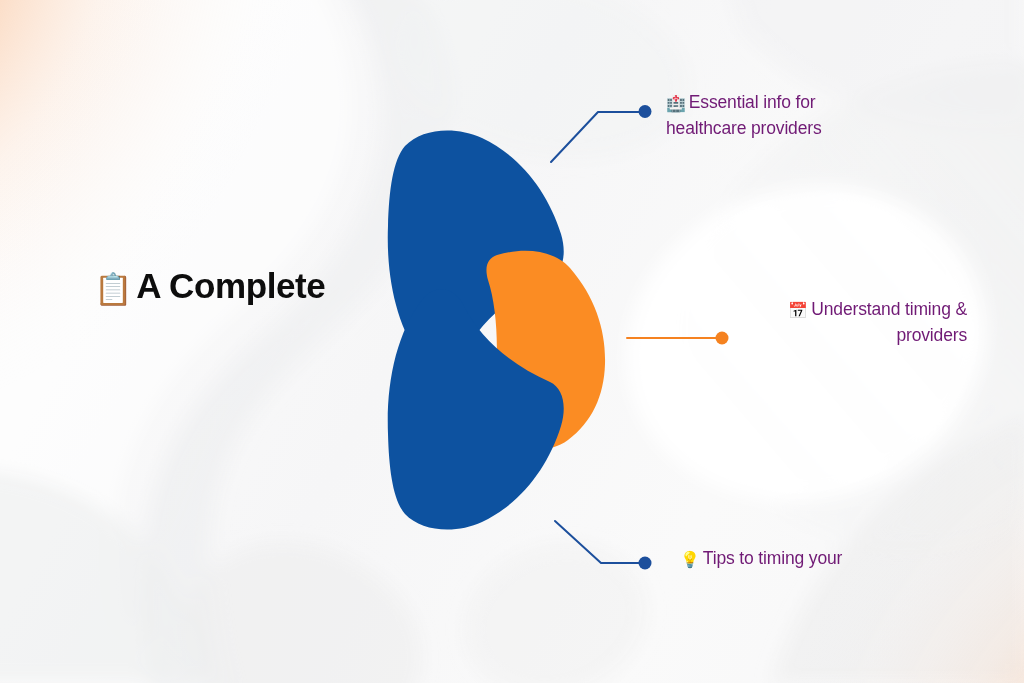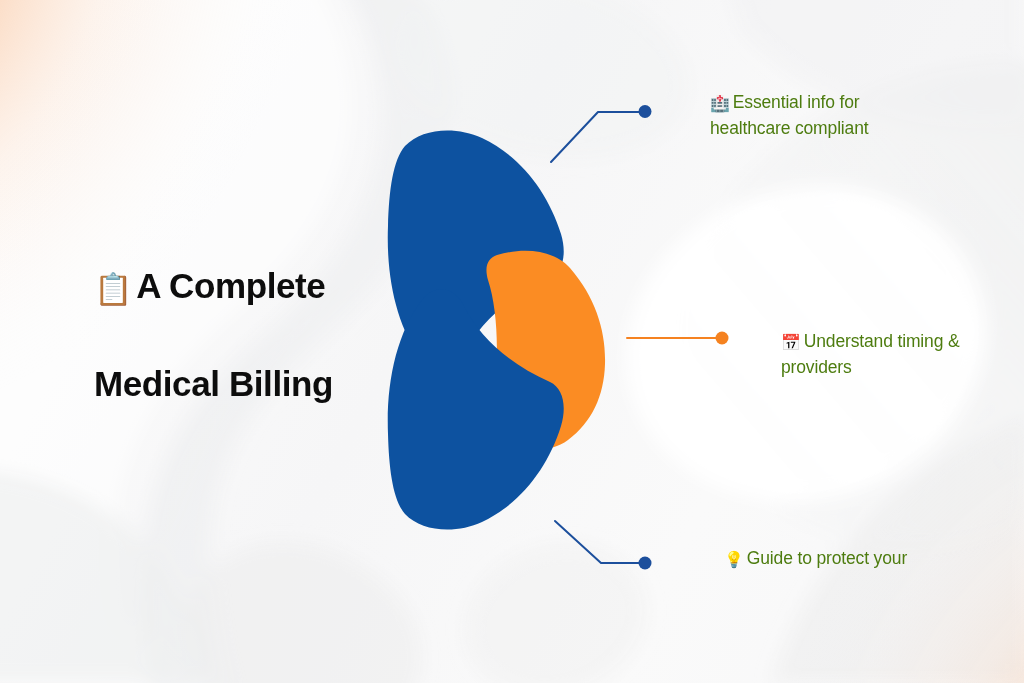--- a/index.html
+++ b/index.html
@@ -58,35 +58,34 @@
   }
   .title-emoji {
     font-size: 31px;
     vertical-align: -2px;
     margin-right: 4px;
   }
 
   
   .callout {
     position: absolute;
-    color: #4d7c0f;
+    color: #701a75;
     font-size: 17.5px;
     line-height: 1.42;
     font-weight: 500;
     letter-spacing: -0.15px;
     font-family: "Liberation Sans", sans-serif;
-    margin-left: 44px;
   }
   .callout .emoji {
     font-size: 16px;
     margin-right: 3px;
     vertical-align: -1px;
   }
   #callout-top    { left: 666px; top: 90px;  width: 230px; }
-  #callout-middle { left: 737px; top: 329px; width: 230px; }
+  #callout-middle { left: 737px; top: 297px; width: 230px; text-align: right; }
   #callout-bottom { left: 680px; top: 546px; width: 252px; }
 </style>
 </head>
 <body>
 
 <div id="canvas">
 
   <div class="bg-layer bg-base"></div>
 
   <svg class="bg-svg" width="1024" height="683" viewBox="0 0 1024 683">
@@ -175,22 +174,22 @@
     <circle cx="645" cy="111.5" r="6.5" fill="#1c4f9c"></circle>
 
     <line x1="627" y1="338" x2="718" y2="338" stroke="#f58220" stroke-width="2" stroke-linecap="round"></line>
     <circle cx="722" cy="338" r="6.5" fill="#f58220"></circle>
 
     <polyline points="555,521 601,563 640,563" fill="none" stroke="#1c4f9c" stroke-width="2" stroke-linecap="round" stroke-linejoin="round"></polyline>
     <circle cx="645" cy="563" r="6.5" fill="#1c4f9c"></circle>
   </svg>
 
   <div class="title-block">
-    <h1 class="title-text"><span class="title-emoji">📋</span><span>A Complete</span><br><br><span>Medical Billing</span></h1>
+    <h1 class="title-text"><span class="title-emoji">📋</span><span>A Complete</span><br><br></h1>
   </div>
 
-  <div class="callout" id="callout-top"><span class="emoji">🏥</span><span>Essential info for</span><br><span>healthcare compliant</span></div>
+  <div class="callout" id="callout-top"><span class="emoji">🏥</span><span>Essential info for</span><br><span>healthcare providers</span></div>
 
   <div class="callout" id="callout-middle"><span class="emoji">📅</span><span>Understand timing &amp;</span><br><span>providers</span></div>
 
-  <div class="callout" id="callout-bottom"><span class="emoji">💡</span><span>Guide to protect your</span><br></div>
+  <div class="callout" id="callout-bottom"><span class="emoji">💡</span><span>Tips to timing your</span><br></div>
 
 </div>
 
 </body></html>

